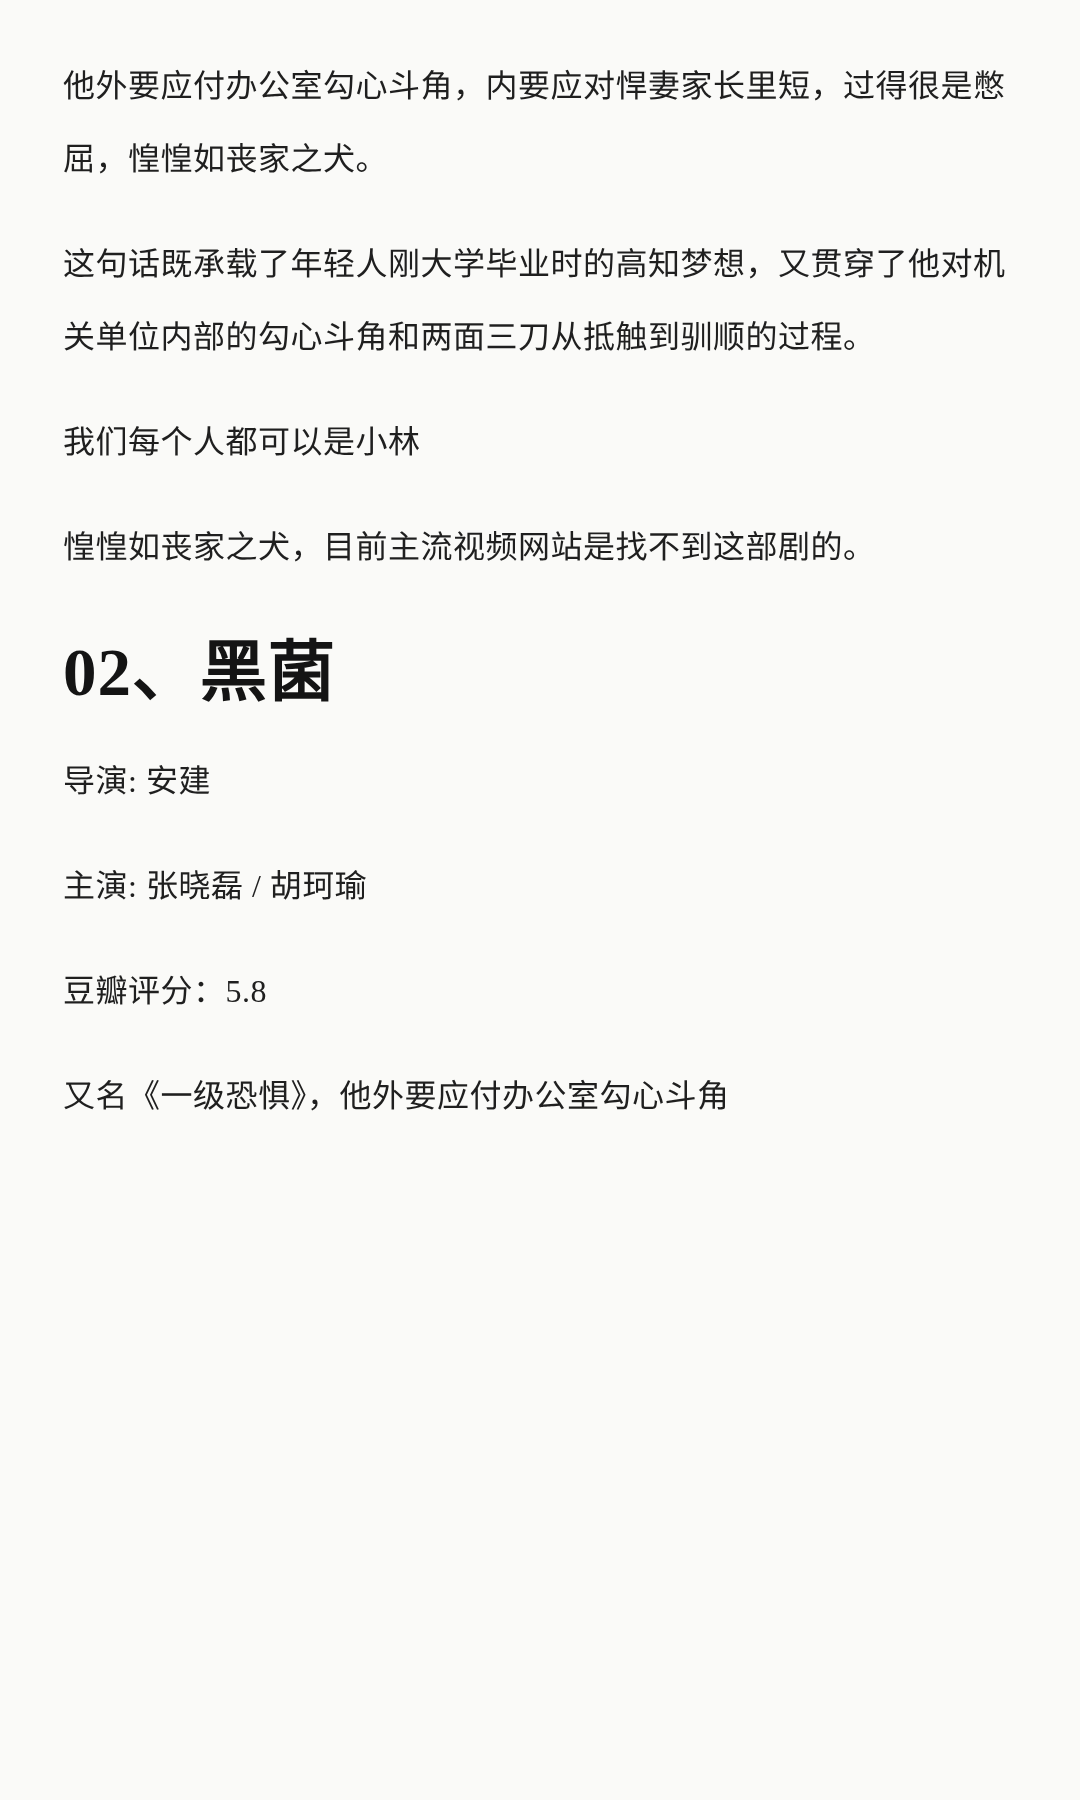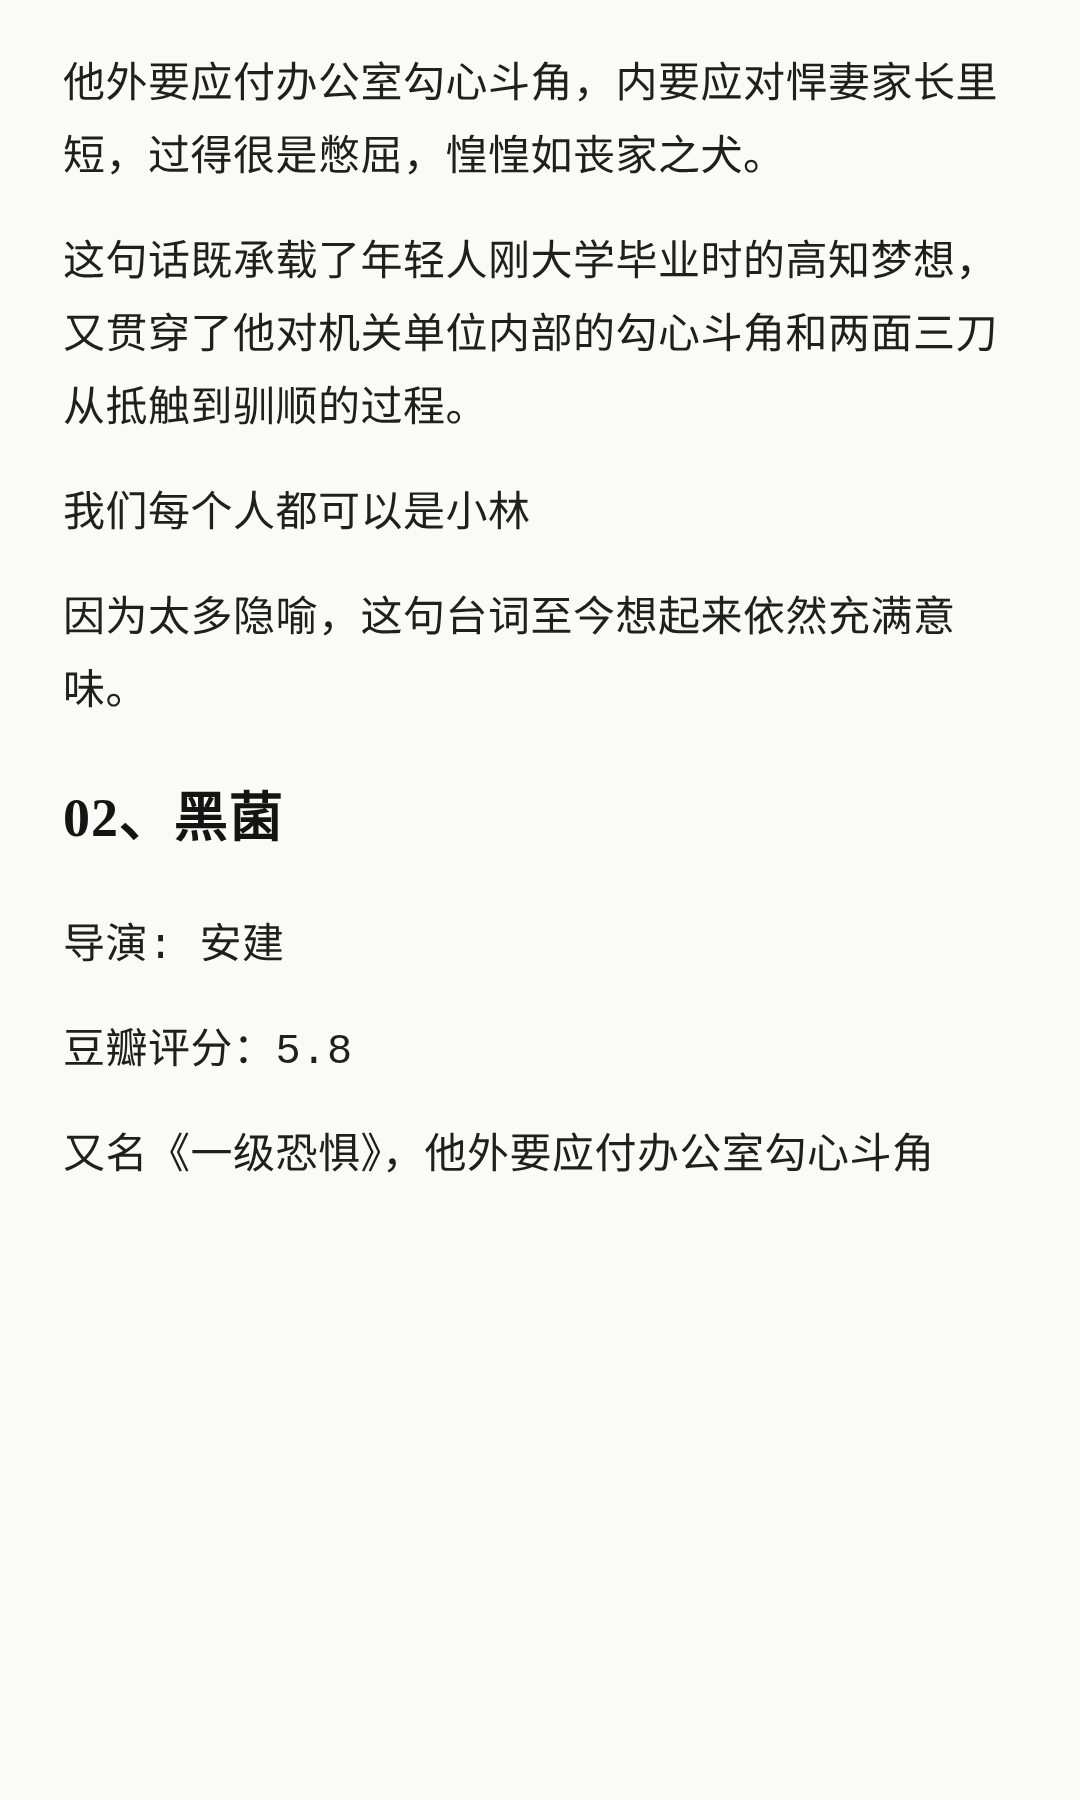--- a/index.html
+++ b/index.html
@@ -14,45 +14,45 @@
     font-family: "Liberation Serif", "DejaVu Serif", serif;
     overflow: hidden;
   }
   .article {
     box-sizing: border-box;
     width: 1080px;
     height: 1800px;
     padding: 50px 63px 0 63px;
   }
   .body-text {
-    font-size: 42px;
+    font-size: 32px;
     line-height: 73px;
     margin: 0 0 32px 0;
     letter-spacing: 0.5px;
     text-align: left;
-    font-family: Liberation Mono, monospace;
   }
   .section-heading {
-    font-size: 54px;
+    font-size: 67px;
     line-height: 101px;
     font-weight: 700;
     color: #141414;
-    margin: 38px 0 42px 0;
+    margin: 38px 0 22px 0;
     letter-spacing: 1px;
   }
 </style>
 </head>
 <body>
 
 <div class="article">
 
   <p class="body-text">他外要应付办公室勾心斗角，内要应对悍妻家长里短，过得很是憋屈，惶惶如丧家之犬。</p>
   <p class="body-text">这句话既承载了年轻人刚大学毕业时的高知梦想，又贯穿了他对机关单位内部的勾心斗角和两面三刀从抵触到驯顺的过程。</p>
   <p class="body-text">我们每个人都可以是小林</p>
-  <p class="body-text">因为太多隐喻，这句台词至今想起来依然充满意味。</p>
+  <p class="body-text">惶惶如丧家之犬，目前主流视频网站是找不到这部剧的。</p>
 
   <h2 class="section-heading">02、黑菌</h2>
 
   <p class="body-text">导演: 安建</p>
+  <p class="body-text">主演: 张晓磊 / 胡珂瑜</p>
   <p class="body-text">豆瓣评分：5.8</p>
   <p class="body-text">又名《一级恐惧》，他外要应付办公室勾心斗角</p>
 
 </div>
 
 </body></html>

